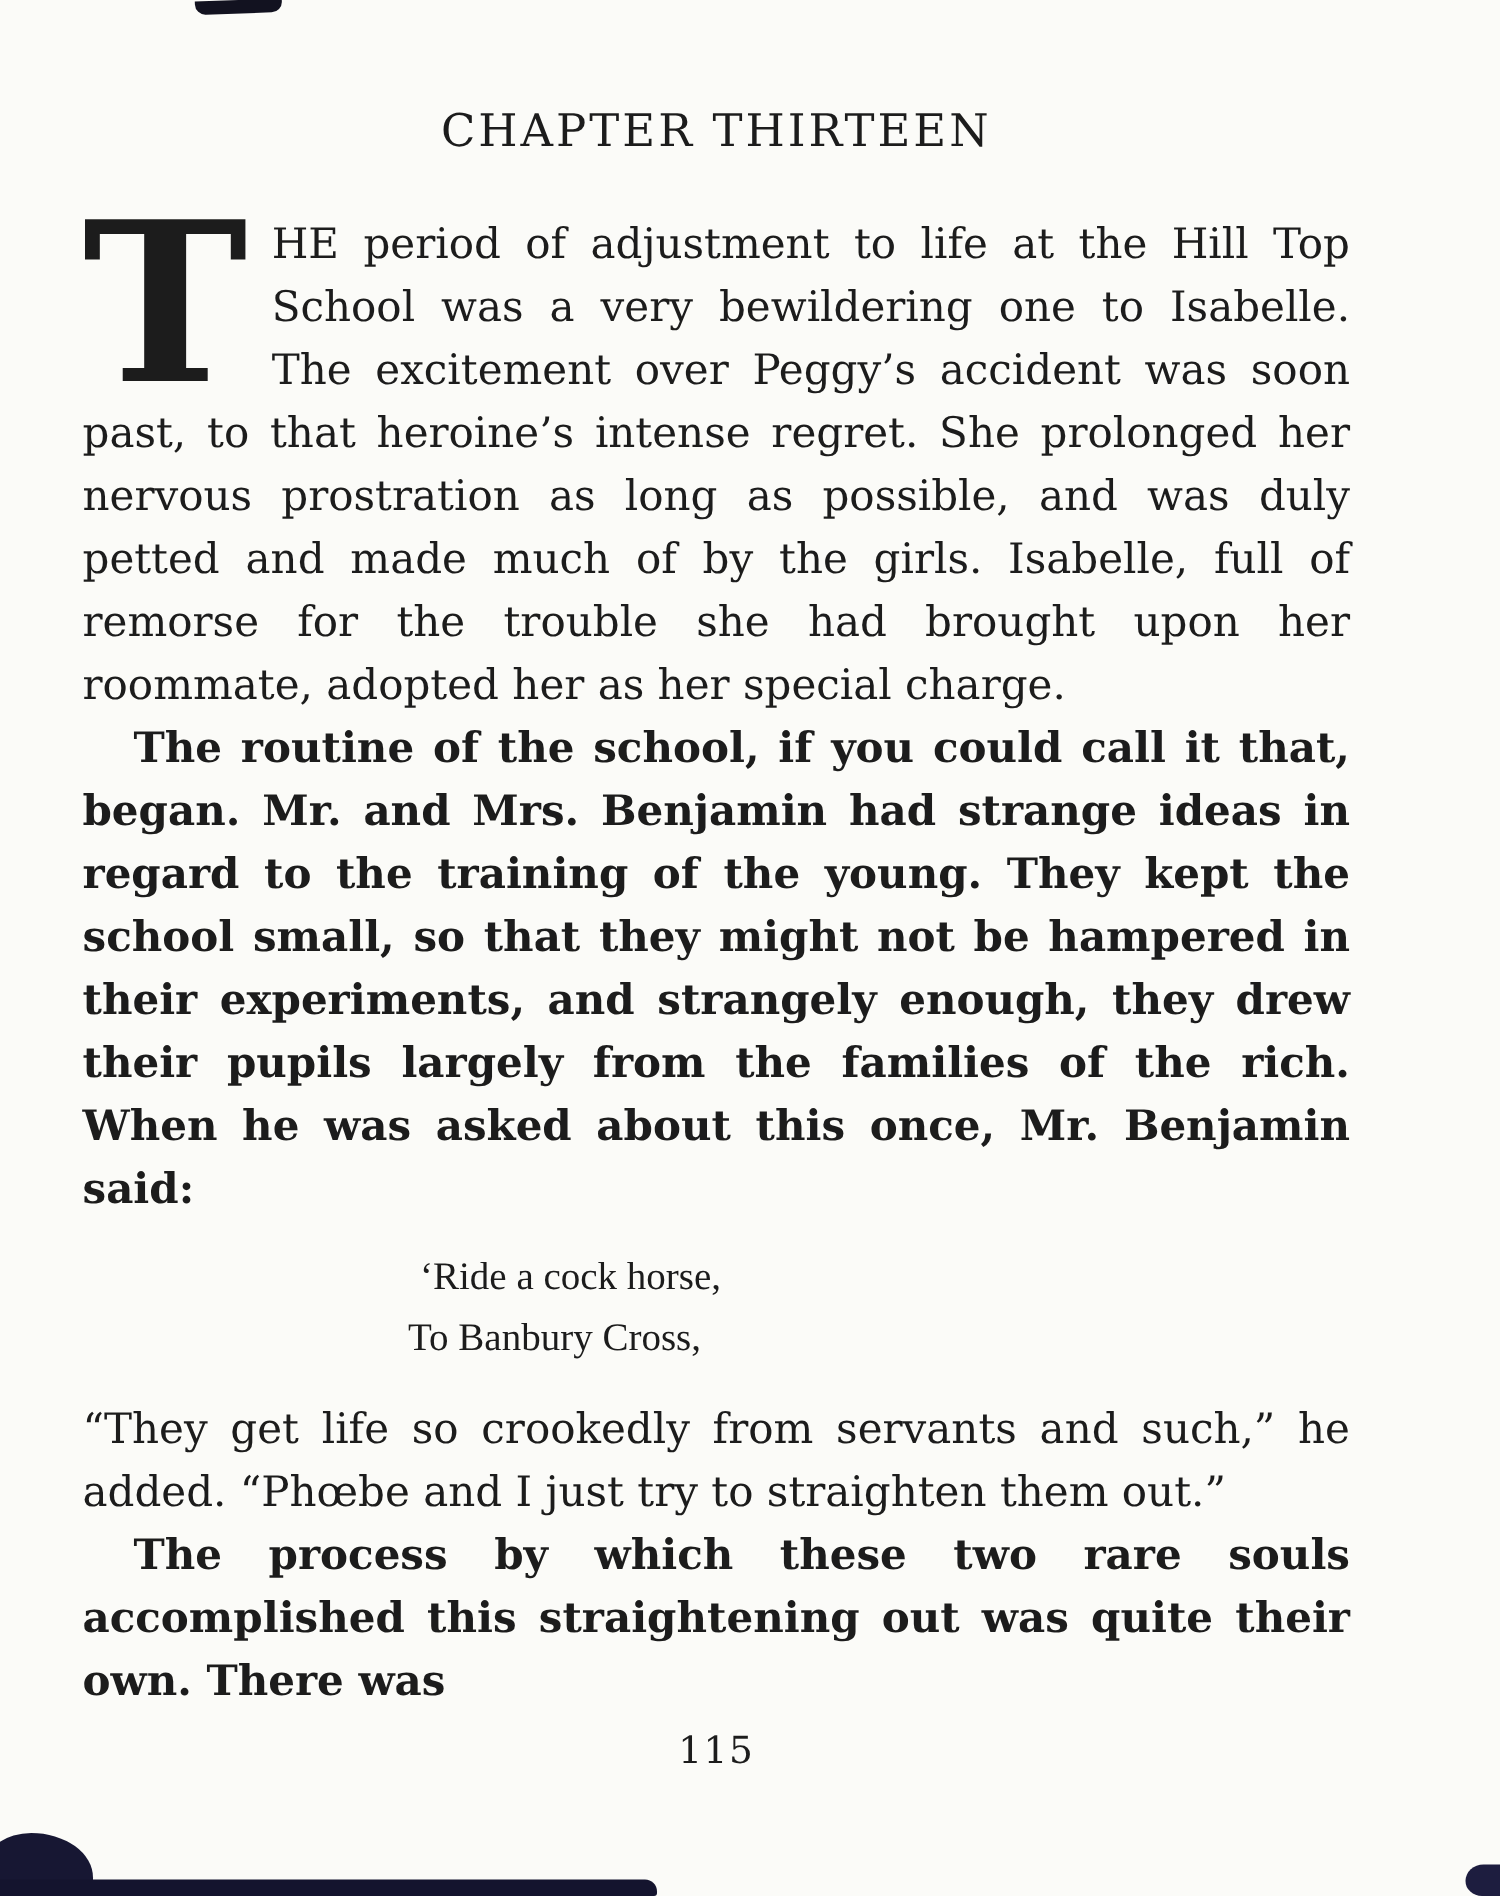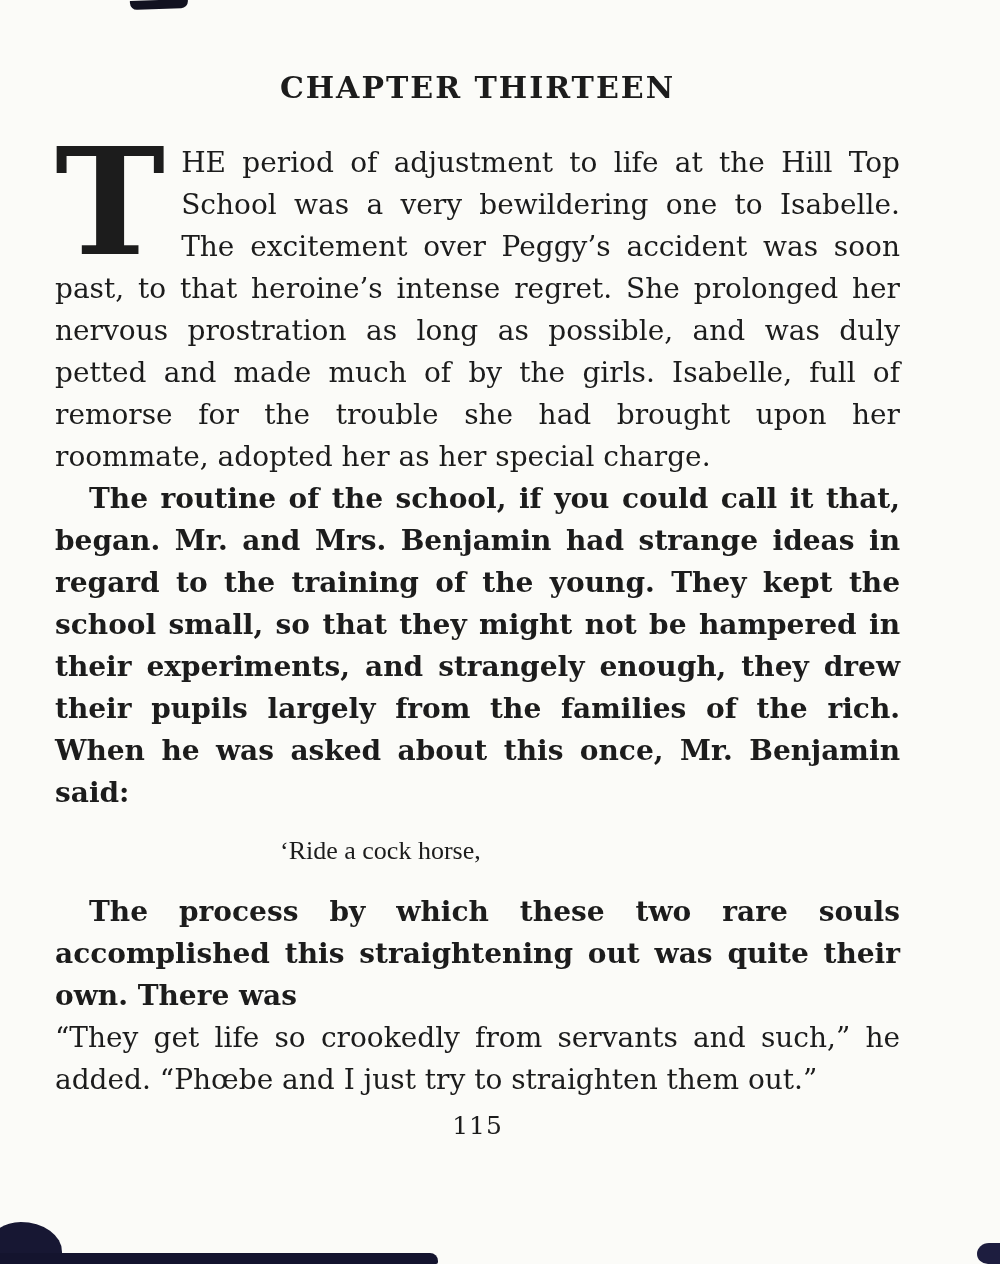--- a/index.html
+++ b/index.html
@@ -19,21 +19,21 @@
     position: absolute;
     left: 55px;
     top: 70px;
     width: 845px;
   }
   .chapter-title {
     margin: 0 0 36px 0;
     text-align: center;
     font-size: 30px;
     line-height: 36px;
-    font-weight: 700;
+    font-weight: 400;
     letter-spacing: 2px;
   }
   .para {
     margin: 0;
     font-size: 28px;
     line-height: 42px;
     text-align: justify;
     font-weight: 500;
   }
   .para.indent {
@@ -106,25 +106,26 @@
   <p class="para first">
     <span class="dropcap">T</span>
     <span>HE period of adjustment to life at the Hill Top School was a very bewildering one to Isabelle. The excitement over Peggy’s accident was soon past, to that heroine’s intense regret. She prolonged her nervous prostration as long as possible, and was duly petted and made much of by the girls. Isabelle, full of remorse for the trouble she had brought upon her roommate, adopted her as her special charge.</span>
   </p>
 
   <p class="para indent">The routine of the school, if you could call it that, began. Mr. and Mrs. Benjamin had strange ideas in regard to the training of the young. They kept the school small, so that they might not be hampered in their experiments, and strangely enough, they drew their pupils largely from the families of the rich. When he was asked about this once, Mr. Benjamin said:</p>
 
 
   <div class="verse">
     <div class="verse-line vl1">‘Ride a cock horse,</div>
+    <div class="verse-line vl2">To Banbury Cross,</div>
   </div>
 
+  <p class="para">“They get life so crookedly from servants and such,” he added. “Phœbe and I just try to straighten them out.”</p>
+
   <p class="para indent">The process by which these two rare souls accomplished this straightening out was quite their own. There was</p>
-
-  <p class="para">“They get life so crookedly from servants and such,” he added. “Phœbe and I just try to straighten them out.”</p>
 
   <div class="page-number">115</div>
 
 </div>
 
 <div class="artifact artifact-top-smudge"></div>
 <div class="artifact artifact-bottom-left-blob"></div>
 <div class="artifact artifact-bottom-band"></div>
 <div class="artifact artifact-bottom-right"></div>
 

